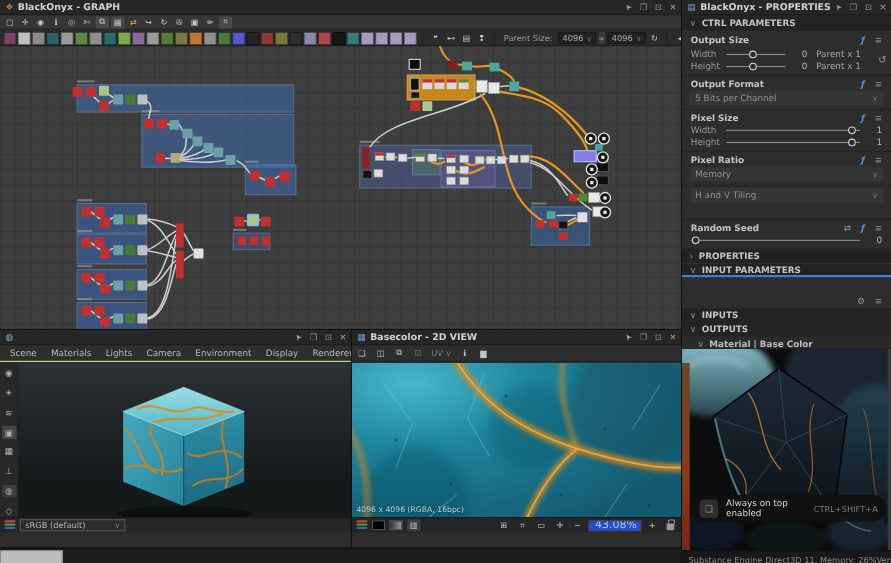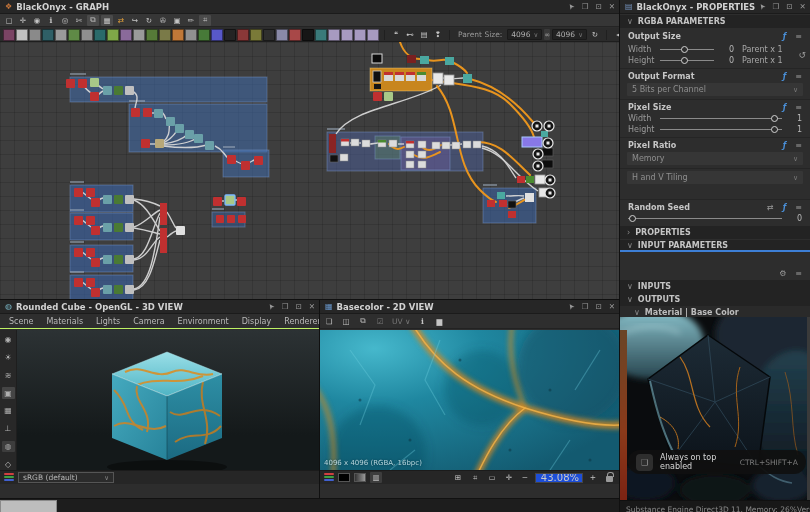--- a/index.html
+++ b/index.html
@@ -419,21 +419,20 @@
             <rect x="548.5" y="149.5" width="3" height="3"></rect>
           </g>
         </g>
       </svg>
     </div>
   </section>
 
   <section class="panel" id="v3d" style="left:0;top:300px;width:320px;height:198px">
     <div class="titlebar">
       <span class="tb-icon" style="color:#7ab8c8">◍</span>
-      <span class="tb-title">Rounded Cube - OpenGL - 3D VIEW</span>
       <span class="win-controls">
         <span class="pin">➤</span>
         <span>❐</span>
         <span>⊡</span>
         <span>✕</span>
       </span>
     </div>
     <div class="menubar">
         <span class="">Scene</span>
         <span class="">Materials</span>
@@ -616,21 +615,21 @@
       <span class="win-controls">
         <span class="pin">➤</span>
         <span>❐</span>
         <span>⊡</span>
         <span>✕</span>
       </span>
     </div>
 
     <div class="shead" style="top:15px">
       <span class="chev">∨</span>
-      <span>RGBA PARAMETERS</span>
+      <span>CTRL PARAMETERS</span>
     </div>
 
     <div class="prow" style="top:31px">
       <span class="plabel">Output Size</span>
       <span class="icons-right">
         <span class="fx">ƒ</span>
         <span class="mi">≡</span>
       </span>
     </div>
     <div class="prow" style="top:44px;padding-right:22px">

